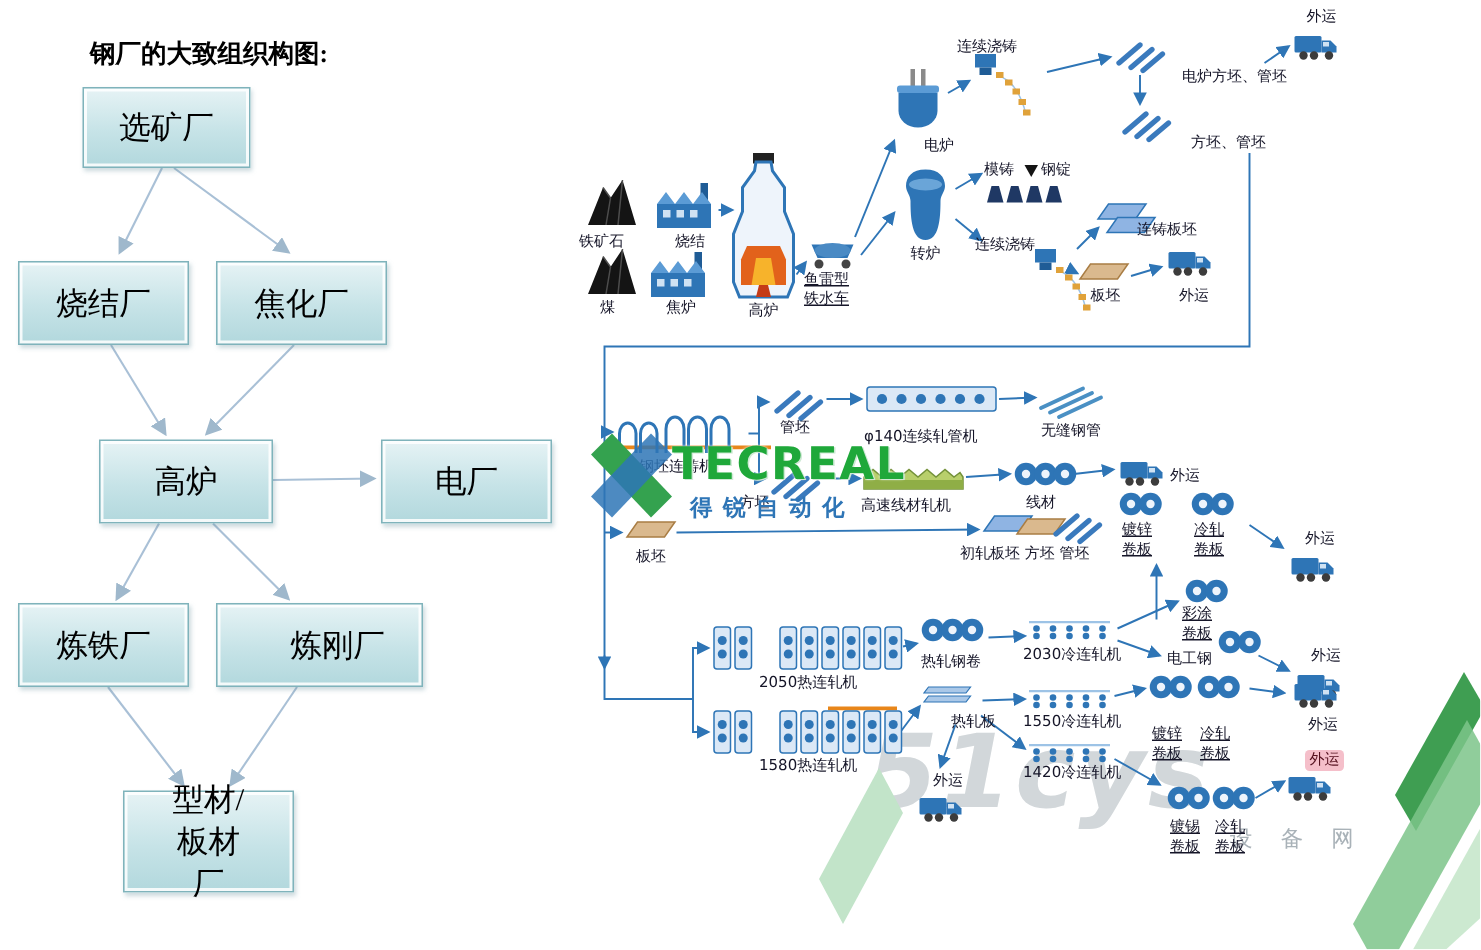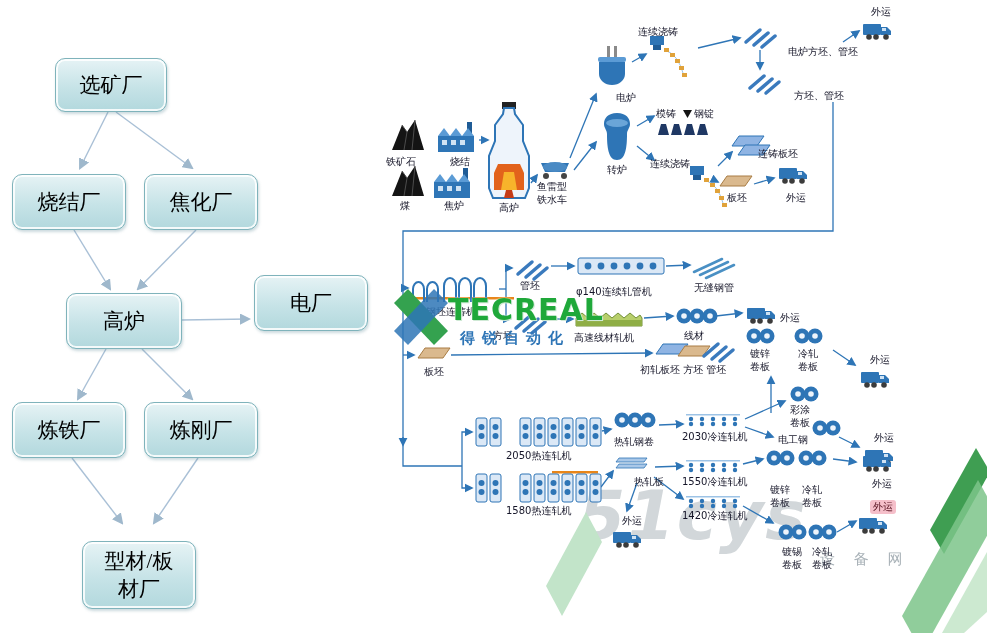--- a/index.html
+++ b/index.html
@@ -7,27 +7,27 @@
           font-family:"DejaVu Sans",sans-serif;}
   
   .wm{position:absolute;z-index:1;}
   .wm-site{left:578px;top:482px;font-size:68px;font-weight:bold;font-style:italic;
            color:#d2d7da;line-height:1;letter-spacing:2px;}
   .wm-site-sub{left:820px;top:550px;font-size:15px;color:#a9b2b8;letter-spacing:7px;}
   
   .net{position:absolute;left:0;top:0;z-index:2;pointer-events:none;}
   
   .lbl{position:absolute;z-index:3;font-size:10px;line-height:1.2;color:#151528;white-space:nowrap;}
-  .wrap{white-space:normal;text-align:right;word-break:break-all;line-height:1.25;}
+  .wrap{white-space:normal;text-align:center;word-break:break-all;line-height:1.25;text-decoration:underline;}
   .pill{background:#f5bfca;border-radius:3px;padding:1px 3px;color:#55101e;}
   
   .org-box{position:absolute;z-index:3;display:flex;align-items:center;justify-content:center;
            text-align:center;font-family:"Liberation Serif","DejaVu Serif",serif;font-size:21px;color:#000;
            background:linear-gradient(180deg,#e6f3f5 0%,#c6e3e7 55%,#b2d8dd 100%);
-           border:1px solid #7fb3bb;border-radius:10px;
+           border:1px solid #7fb3bb;border-radius:0;
            box-shadow:inset 0 0 0 2px rgba(255,255,255,.85),1px 2px 3px rgba(110,150,160,.35);}
   .title{position:absolute;left:60px;top:24px;z-index:3;font-family:"Liberation Serif","DejaVu Serif",serif;
          font-weight:bold;font-size:17px;color:#000;}
   
   .brand{position:absolute;z-index:4;}
   .brand-text{left:448px;top:292px;font-size:30px;font-weight:800;color:#1fa83a;
               text-shadow:1px 1px 0 #cfe9d5,0 0 2px #ffffff;letter-spacing:1px;}
   .brand-sub{left:460px;top:329px;font-size:15px;font-weight:bold;color:#2e75b6;letter-spacing:7px;}
 </style>
 </head>
@@ -301,28 +301,29 @@
     <use href="#coil2" x="766" y="450"></use>
     <use href="#coil2" x="798" y="450"></use>
     <use href="#truck" x="862" y="452"></use>
     <use href="#truck" x="612" y="528"></use>
     <use href="#coldrow" x="686" y="496"></use>
     <use href="#coil2" x="778" y="524"></use>
     <use href="#coil2" x="808" y="524"></use>
     <use href="#truck" x="858" y="514"></use>
   </svg>
 
+  <div class="title">钢厂的大致组织构图:</div>
   <div class="org-box" style="left:55px;top:58px;width:110px;height:52px;">选矿厂</div>
   <div class="org-box" style="left:12px;top:174px;width:112px;height:54px;">烧结厂</div>
   <div class="org-box" style="left:144px;top:174px;width:112px;height:54px;">焦化厂</div>
   <div class="org-box" style="left:66px;top:293px;width:114px;height:54px;">高炉</div>
-  <div class="org-box" style="left:254px;top:275px;width:112px;height:54px;font-family:Liberation Mono, monospace;">电厂</div>
+  <div class="org-box" style="left:254px;top:293px;width:112px;height:54px;font-family:Liberation Mono, monospace;">电厂</div>
   <div class="org-box" style="left:12px;top:402px;width:112px;height:54px;">炼铁厂</div>
-  <div class="org-box" style="left:144px;top:402px;width:112px;height:54px;">炼刚厂</div>
-  <div class="org-box" style="left:82px;top:541px;width:114px;height:68px;padding:0 14px;box-sizing:border-box;">型材/板材厂</div>
+  <div class="org-box" style="left:144px;top:402px;width:112px;height:54px;padding-left:24px;">炼刚厂</div>
+  <div class="org-box" style="left:82px;top:527px;width:114px;height:68px;padding:0 28px;box-sizing:border-box;">型材/板材厂</div>
 
   <div class="lbl" style="left:386px;top:156px;">铁矿石</div>
   <div class="lbl" style="left:450px;top:156px;">烧结</div>
   <div class="lbl" style="left:400px;top:200px;">煤</div>
   <div class="lbl" style="left:444px;top:200px;">焦炉</div>
   <div class="lbl" style="left:499px;top:202px;">高炉</div>
   <div class="lbl wrap" style="left:535px;top:181px;width:32px;">鱼雷型铁水车</div>
   <div class="lbl" style="left:604px;top:92px;padding-left:12px;">电炉</div>
   <div class="lbl" style="left:607px;top:164px;">转炉</div>
   <div class="lbl" style="left:638px;top:26px;">连续浇铸</div>

